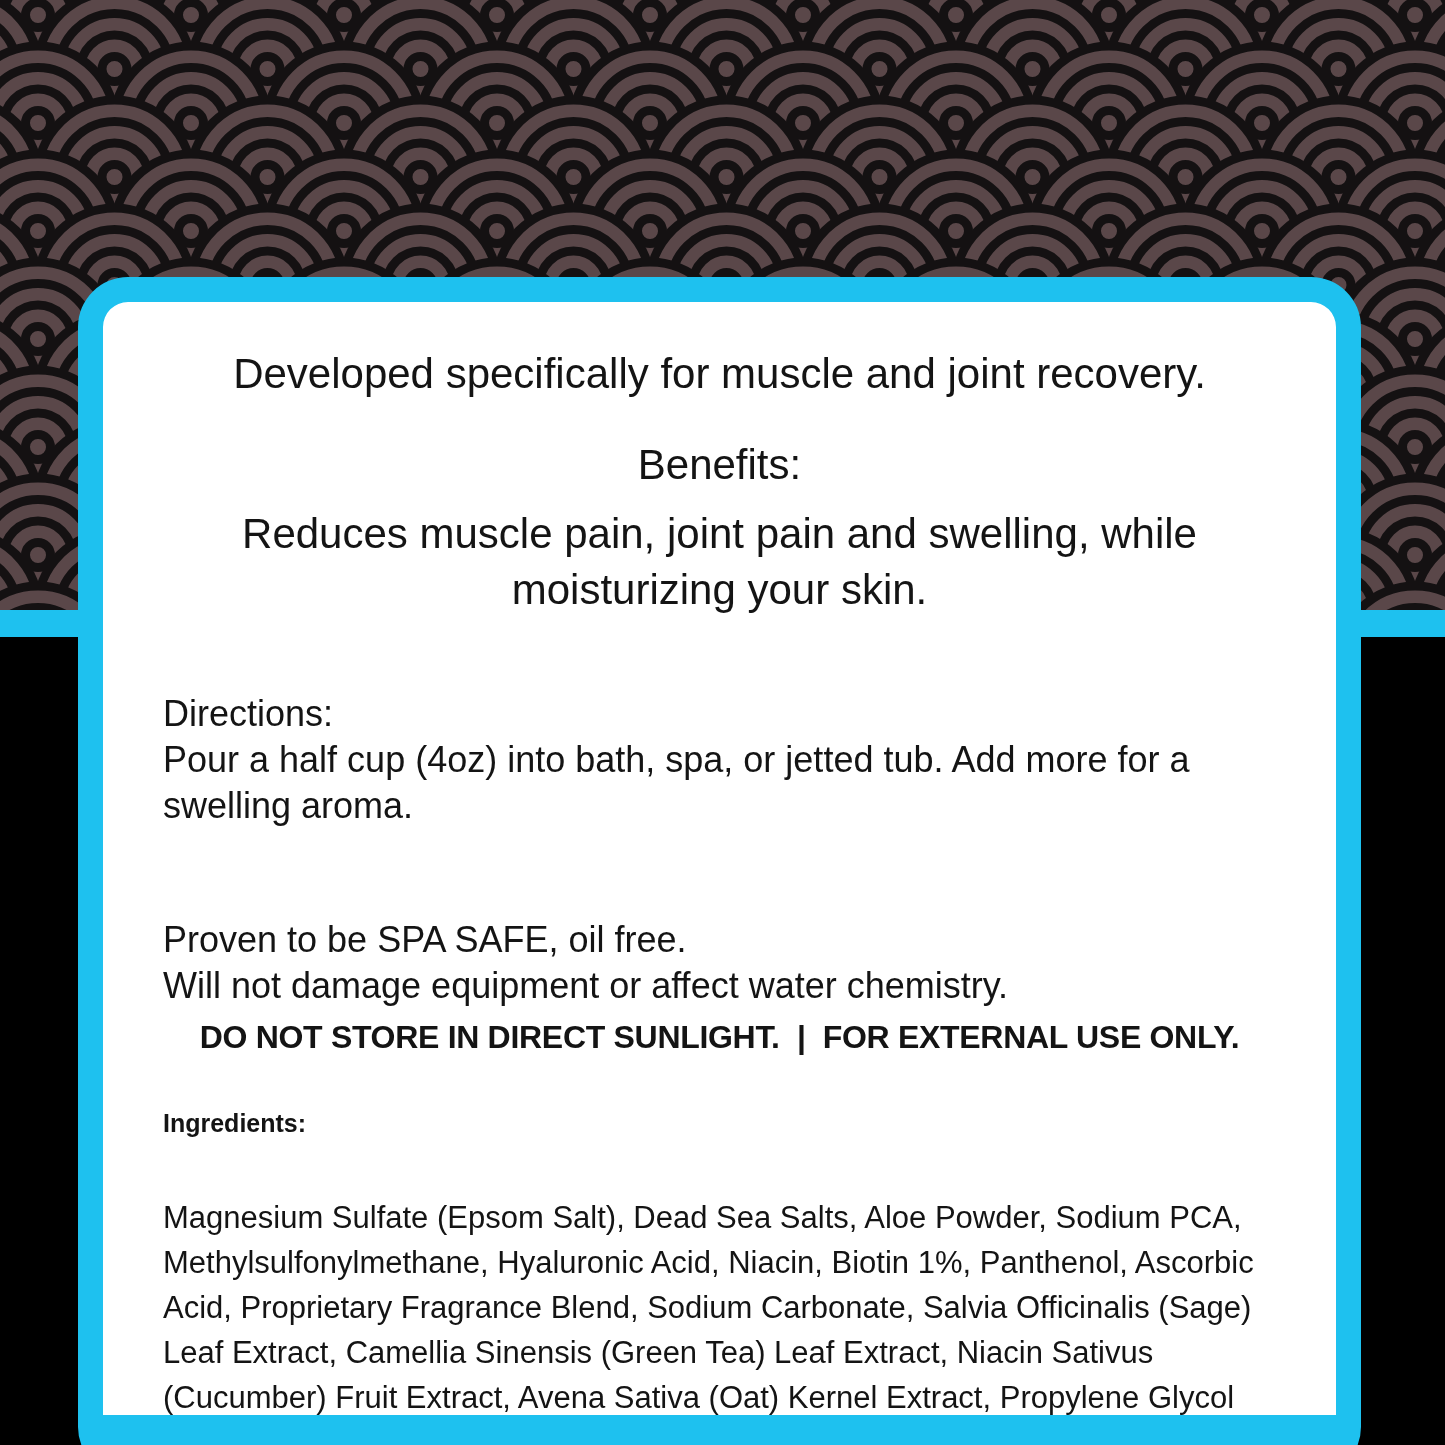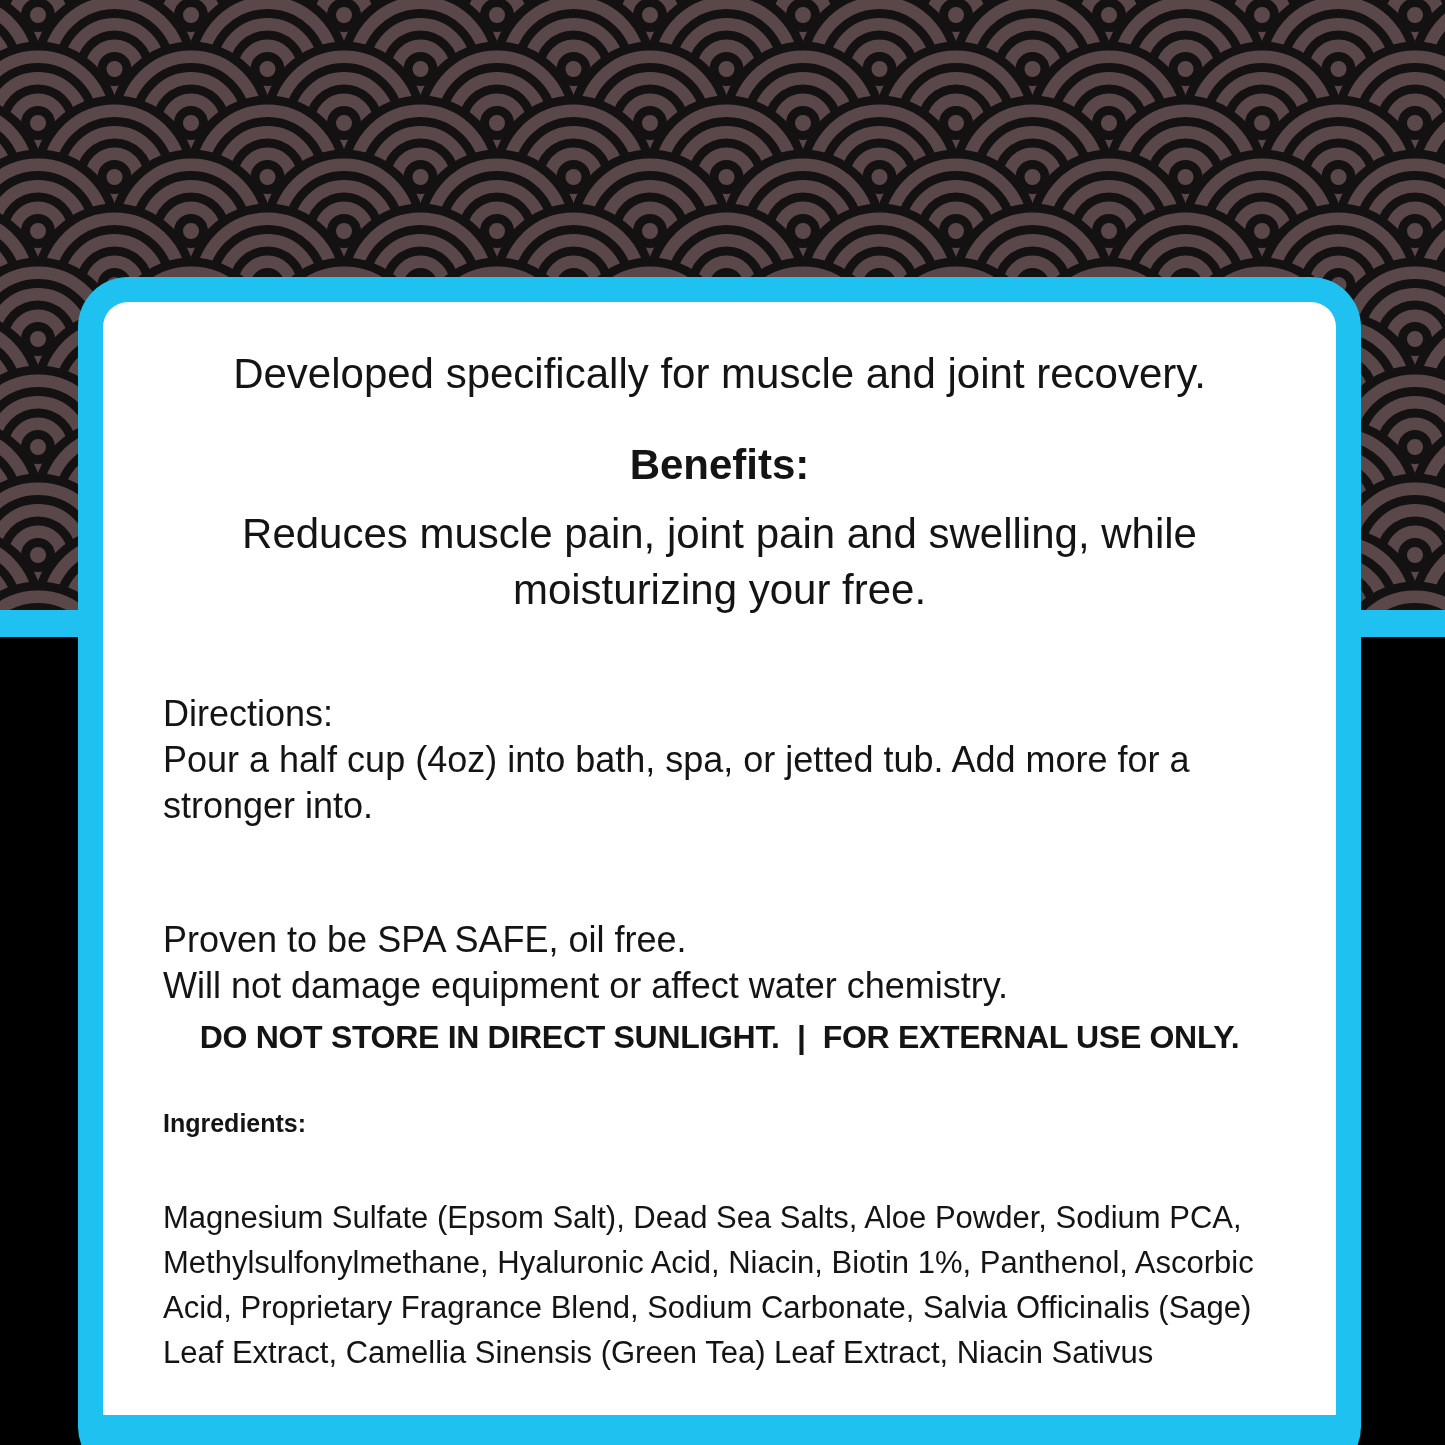--- a/index.html
+++ b/index.html
@@ -25,21 +25,21 @@
     z-index:3;
   }
 
   .txt{position:absolute;z-index:4;}
   .center{left:103px;width:1233px;text-align:center;}
   .leftcol{left:163px;width:1180px;text-align:left;}
   .b{font-weight:normal;}
   .nowrap div, .nowrap{white-space:nowrap;}
 
   .intro        {top:348px;font-size:42px;line-height:52px;}
-  .benefits-h   {top:439px;font-size:42px;line-height:52px;font-weight:bold;}
+  .benefits-h   {top:439px;font-size:42px;line-height:52px;font-weight:normal;}
   .benefits     {top:506px;font-size:42px;line-height:56px;}
   .directions   {top:691px;font-size:36px;line-height:46px;}
   .spasafe      {top:917px;font-size:36px;line-height:46px;}
   .warning      {top:1017px;font-size:32px;line-height:41px;font-weight:bold;white-space:pre;letter-spacing:-0.3px;}
   .ingr-h       {top:1100px;font-size:25px;line-height:46px;font-weight:bold;}
   .ingr         {top:1151px;font-size:31px;line-height:45px;margin-top:44px;}
 </style>
 </head>
 <body>
 
@@ -78,38 +78,39 @@
   <div class="cyan-band"></div>
 
   <div class="label-card"></div>
 
   <div class="txt center intro">Developed specifically for muscle and joint recovery.</div>
 
   <div class="txt center benefits-h">Benefits:</div>
 
   <div class="txt center benefits">
     <div>Reduces muscle pain, joint pain and swelling, while</div>
-    <div>moisturizing your free.</div>
+    <div>moisturizing your skin.</div>
   </div>
 
   <div class="txt leftcol directions nowrap">
     <div class="b">Directions:</div>
     <div>Pour a half cup (4oz) into bath, spa, or jetted tub. Add more for a</div>
-    <div>stronger into.</div>
+    <div>swelling aroma.</div>
   </div>
 
   <div class="txt leftcol spasafe nowrap">
     <div><span>Proven to be </span><span class="b">SPA SAFE</span><span>, oil free.</span></div>
     <div>Will not damage equipment or affect water chemistry.</div>
   </div>
 
   <div class="txt center warning">DO NOT STORE IN DIRECT SUNLIGHT.  |  FOR EXTERNAL USE ONLY.</div>
 
   <div class="txt leftcol ingr-h">Ingredients:</div>
 
   <div class="txt leftcol ingr nowrap">
     <div>Magnesium Sulfate (Epsom Salt), Dead Sea Salts, Aloe Powder, Sodium PCA,</div>
     <div>Methylsulfonylmethane, Hyaluronic Acid, Niacin, Biotin 1%, Panthenol, Ascorbic</div>
     <div>Acid, Proprietary Fragrance Blend, Sodium Carbonate, Salvia Officinalis (Sage)</div>
     <div>Leaf Extract, Camellia Sinensis (Green Tea) Leaf Extract, Niacin Sativus</div>
+    <div>(Cucumber) Fruit Extract, Avena Sativa (Oat) Kernel Extract, Propylene Glycol</div>
   </div>
 
 </div>
 
 </body></html>

